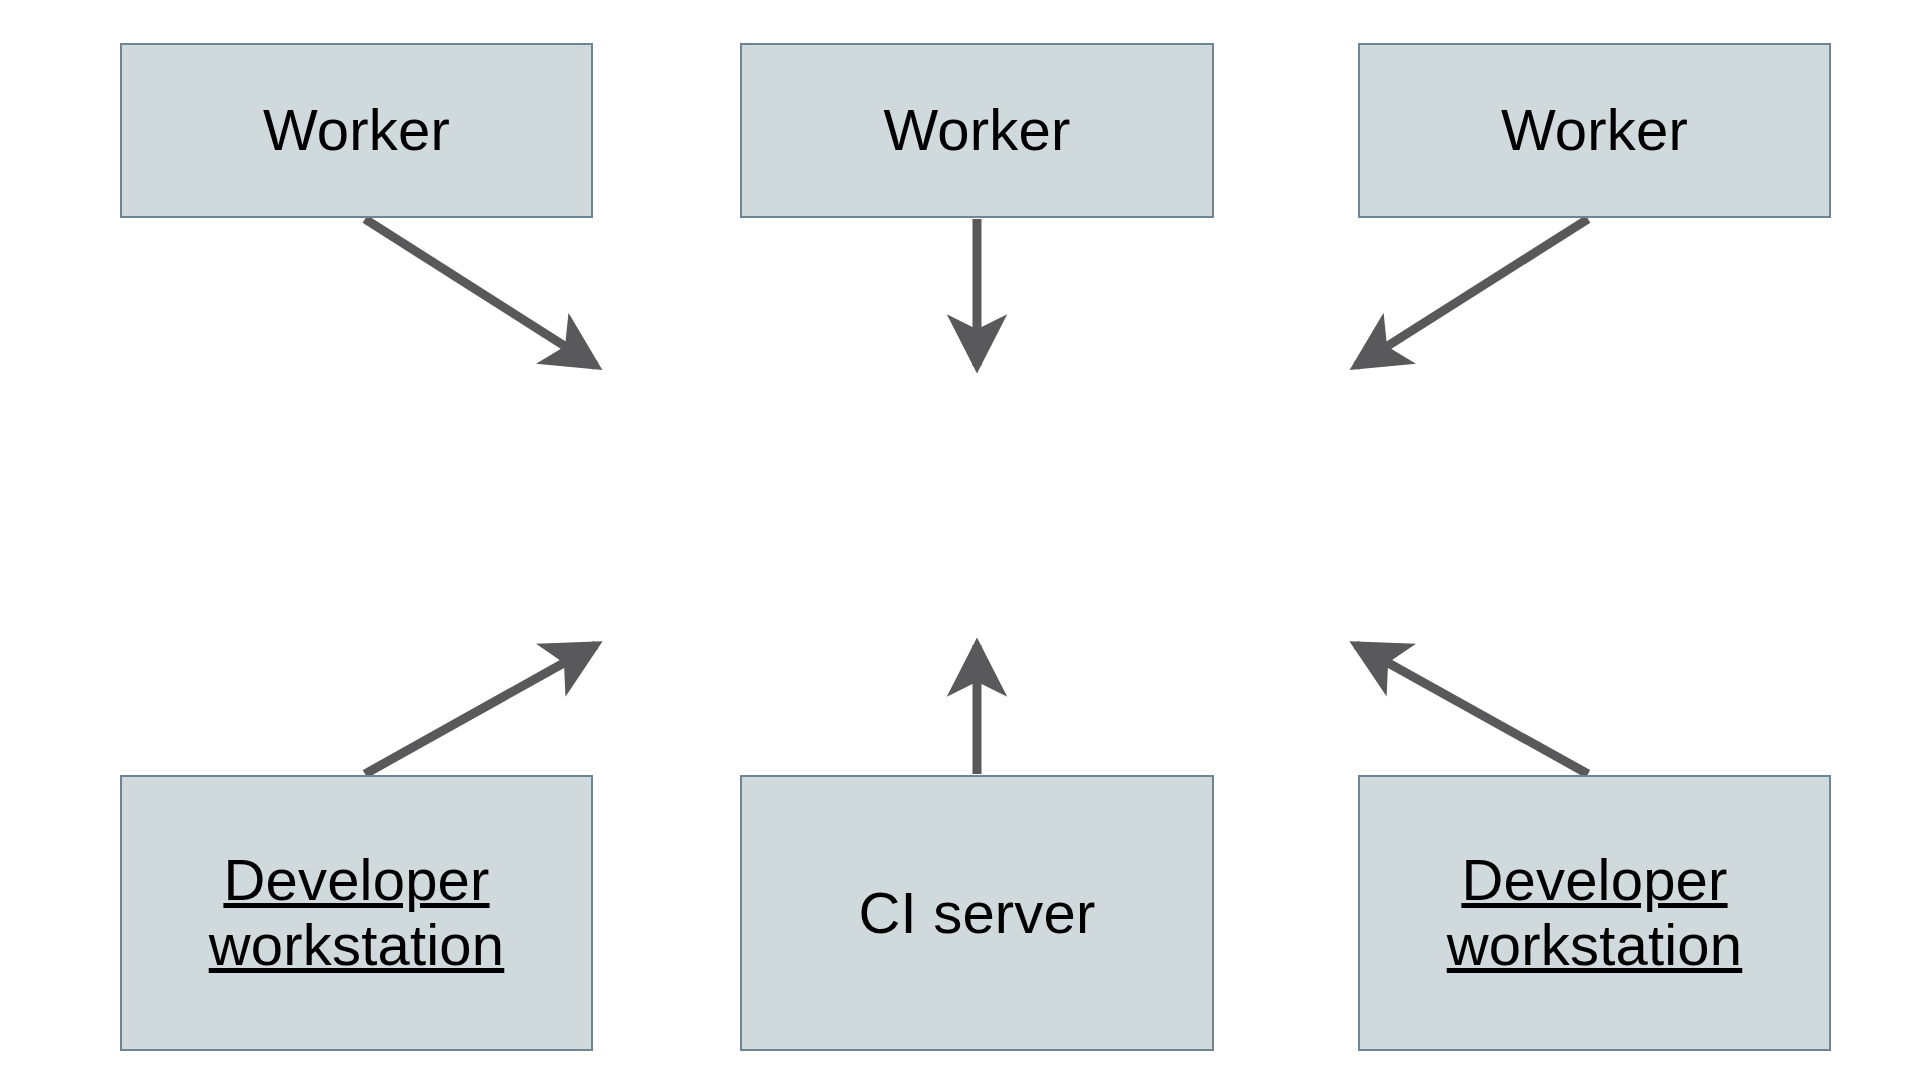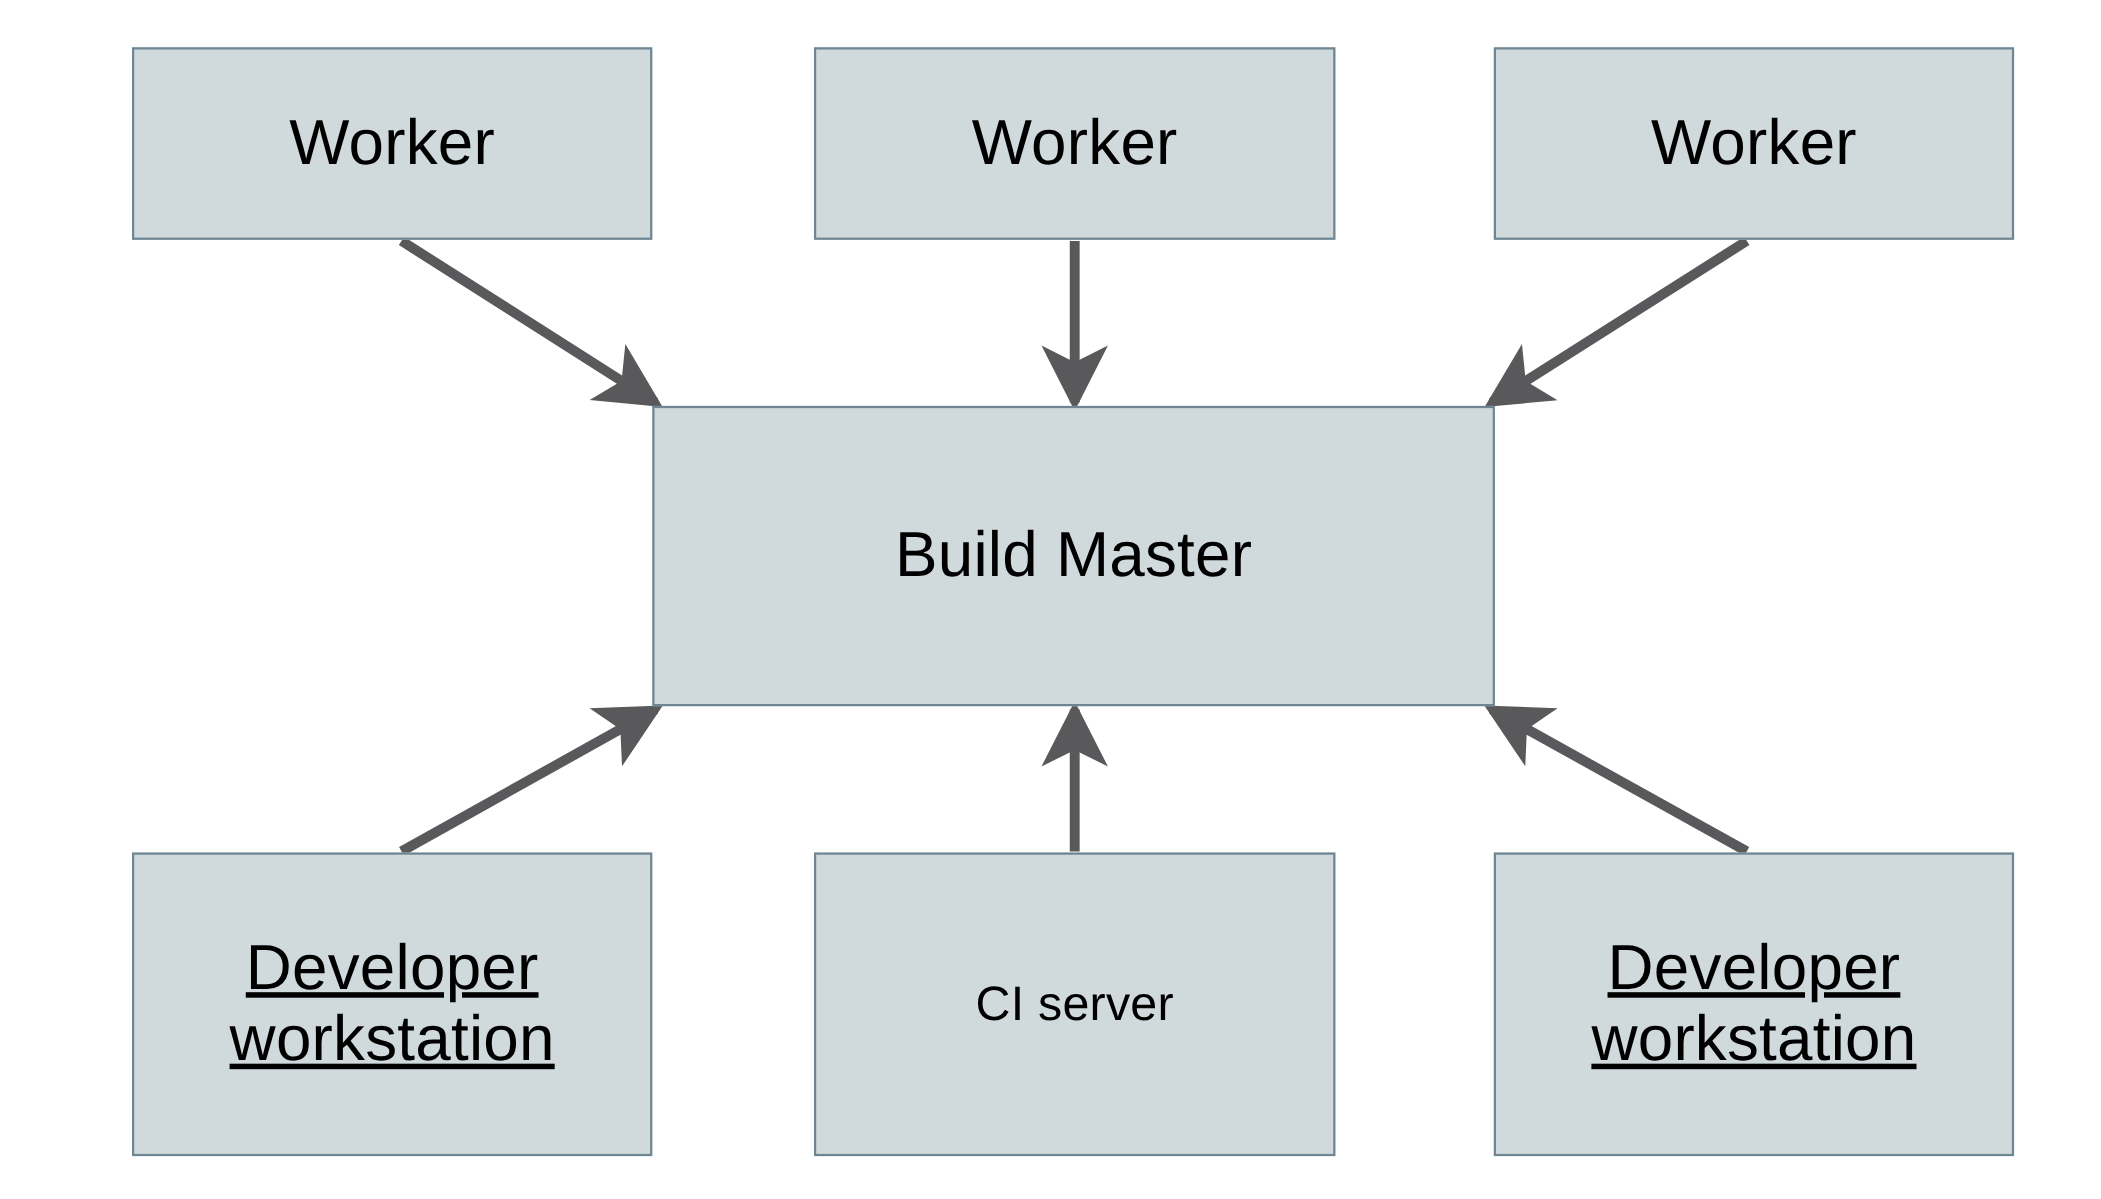--- a/index.html
+++ b/index.html
@@ -40,21 +40,21 @@
   .node-label {
     color: #000000;
     font-family: "Liberation Sans", "DejaVu Sans", sans-serif;
     font-weight: 400;
     line-height: 1.12;
     letter-spacing: 0.2px;
     white-space: pre-line;
   }
   .node-worker .node-label { font-size: 58px; }
   .node-master .node-label { font-size: 58px; }
-  .node-ci .node-label { font-size: 44px; }
+  .node-ci .node-label { font-size: 58px; }
   .node-dev .node-label { font-size: 58px; text-decoration: underline; }
 
   
   #node-worker-1 { left: 120px;  top: 43px;  width: 473px; height: 175px; }
   #node-worker-2 { left: 740px;  top: 43px;  width: 474px; height: 175px; }
   #node-worker-3 { left: 1358px; top: 43px;  width: 473px; height: 175px; }
   #node-build-master { left: 593px; top: 369px; width: 766px; height: 273px; }
   #node-dev-1 { left: 120px;  top: 775px; width: 473px; height: 276px; }
   #node-ci    { left: 740px;  top: 775px; width: 474px; height: 276px; }
   #node-dev-2 { left: 1358px; top: 775px; width: 473px; height: 276px; }
@@ -101,23 +101,20 @@
   </div>
 
   <div class="node node-worker" id="node-worker-2">
     <span class="node-label">Worker</span>
   </div>
 
   <div class="node node-worker" id="node-worker-3">
     <span class="node-label">Worker</span>
   </div>
 
-  <div class="node node-master" id="node-build-master">
-    <span class="node-label">Build Master</span>
-  </div>
 
   <div class="node node-dev" id="node-dev-1">
     <span class="node-label">Developer
 workstation</span>
   </div>
 
   <div class="node node-ci" id="node-ci">
     <span class="node-label">CI server</span>
   </div>
 

